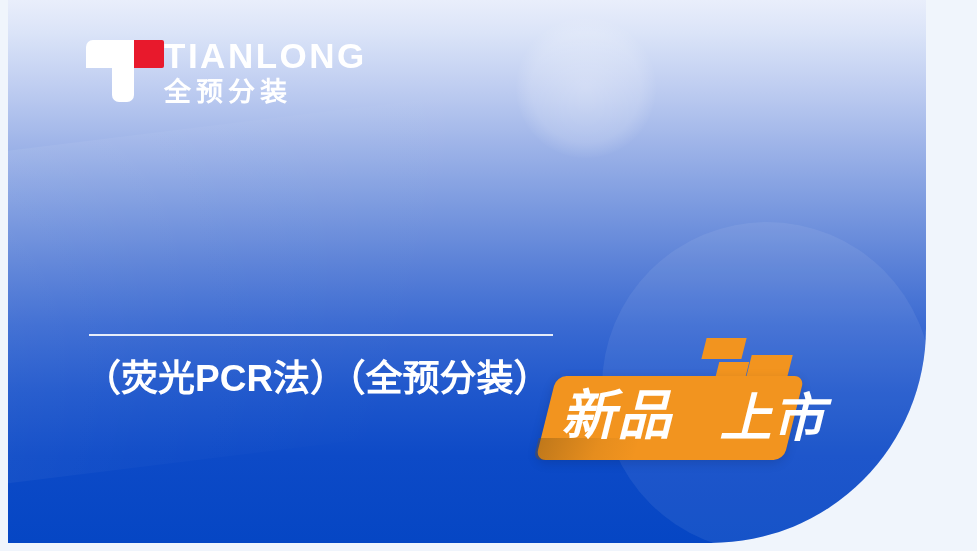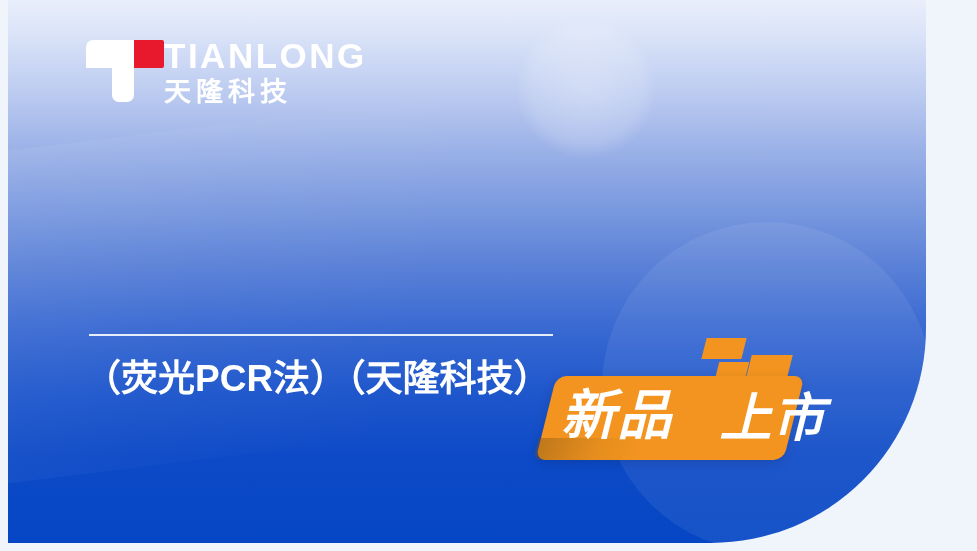--- a/index.html
+++ b/index.html
@@ -277,28 +277,28 @@
 
     <div class="logo">
       <div class="logo-mark">
         <div class="lm-topbar"></div>
         <div class="lm-red"></div>
         <div class="lm-stem"></div>
         <div class="lm-notch"></div>
       </div>
       <div class="logo-text">
         <div class="logo-en">TIANLONG</div>
-        <div class="logo-cn">天隆科技</div>
+        <div class="logo-cn">全预分装</div>
       </div>
     </div>
 
 
     <div class="divider"></div>
 
-    <div class="subtitle">（荧光PCR法）（天隆科技）</div>
+    <div class="subtitle">（荧光PCR法）（全预分装）</div>
 
     <div class="badge">
       <div class="acc acc-a"></div>
       <div class="acc acc-b"></div>
       <div class="acc acc-c"></div>
       <div class="tag"></div>
       <div class="tag-shadow"></div>
       <div class="tag-text">新品</div>
       <div class="badge-sub">上市</div>
     </div>

